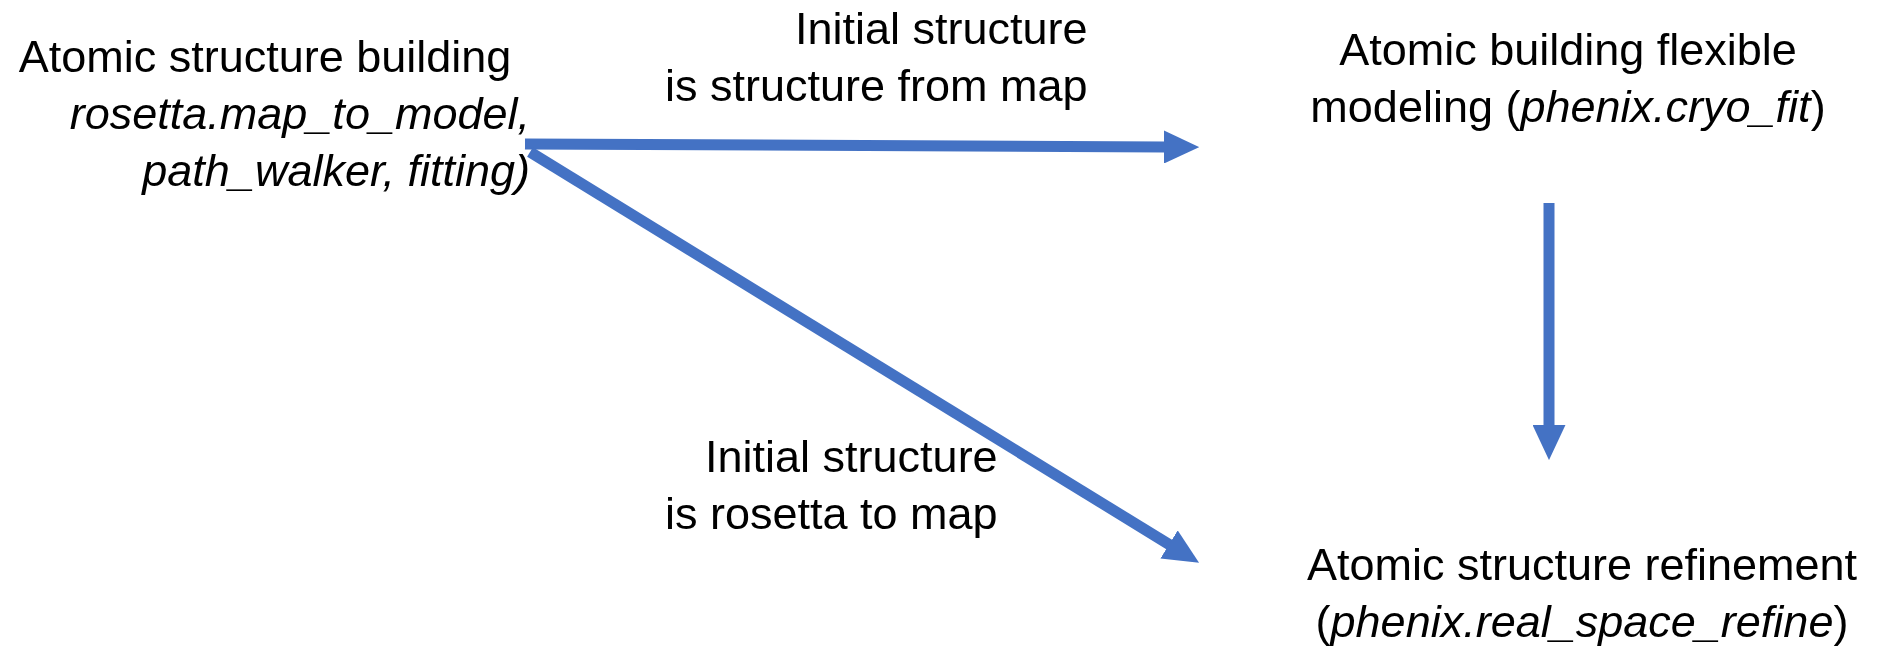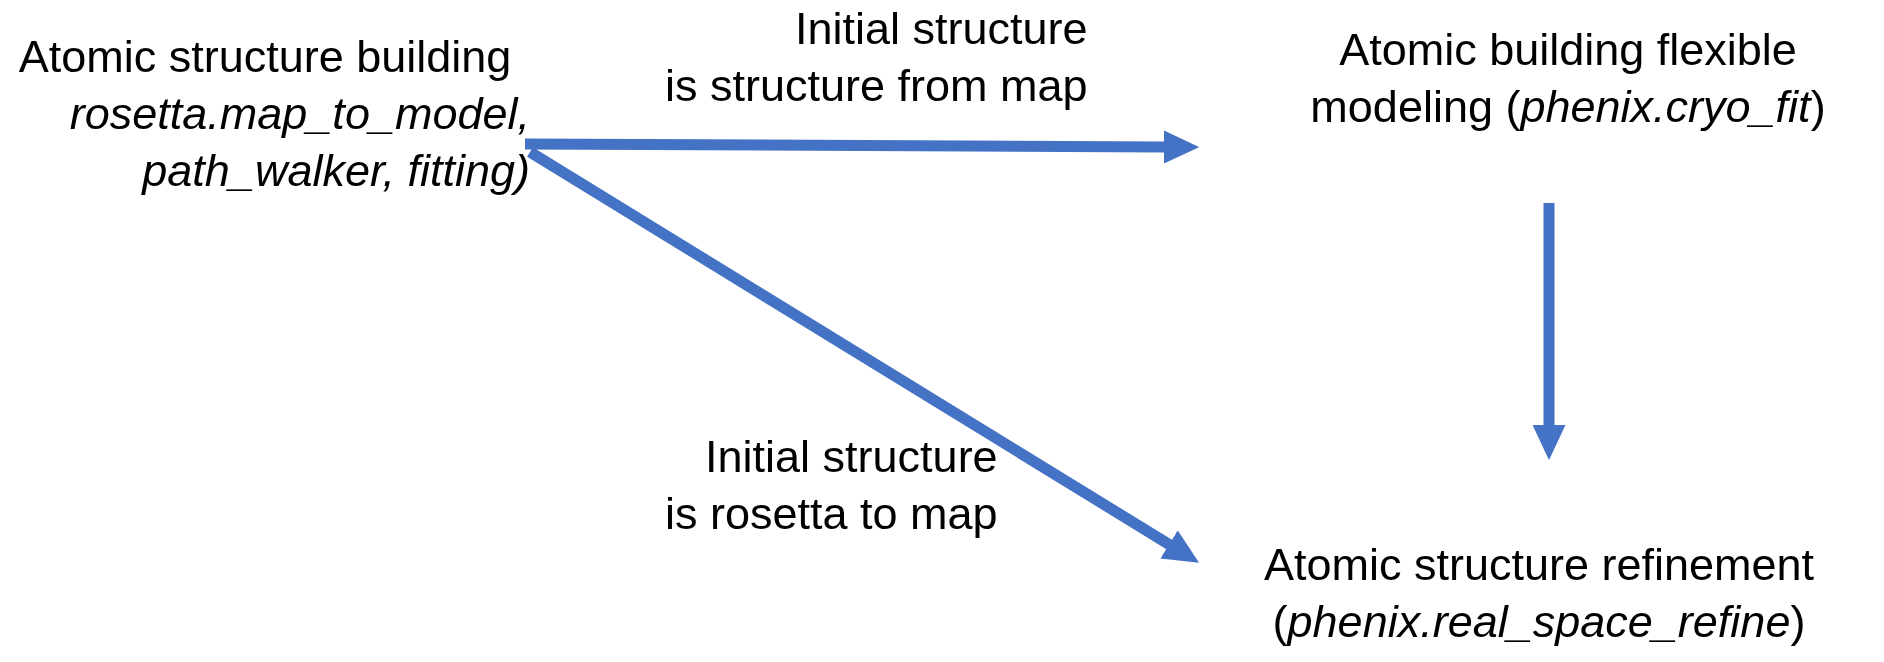--- a/index.html
+++ b/index.html
@@ -29,21 +29,21 @@
     line-height: 57px;
     white-space: nowrap;
   }
   .centered { text-align: center; }
   .leftalign { text-align: right; }
   .it { font-style: italic; text-align: right; }
   .node-building   { left: 0px;    top: 28px;  width: 530px; }
   .label-different { left: 665px;  top: 0px;   }
   .node-fitting    { left: 1268px; top: 21px;  width: 600px; }
   .label-similar   { left: 665px;  top: 428px; }
-  .node-refinement { left: 1239px; top: 536px; width: 600px; }
+  .node-refinement { left: 1282px; top: 536px; width: 600px; }
 </style>
 </head>
 <body>
 
 <div class="canvas">
 
   <svg class="arrows-layer" viewBox="0 0 1884 662" xmlns="http://www.w3.org/2000/svg">
     <defs>
       <marker id="ah" markerUnits="strokeWidth" markerWidth="3.2" markerHeight="3" viewBox="0 0 3.2 3" refX="0.1" refY="1.5" orient="auto">
         <path d="M0,0 L3.2,1.5 L0,3 Z" fill="#4472C4"></path>

